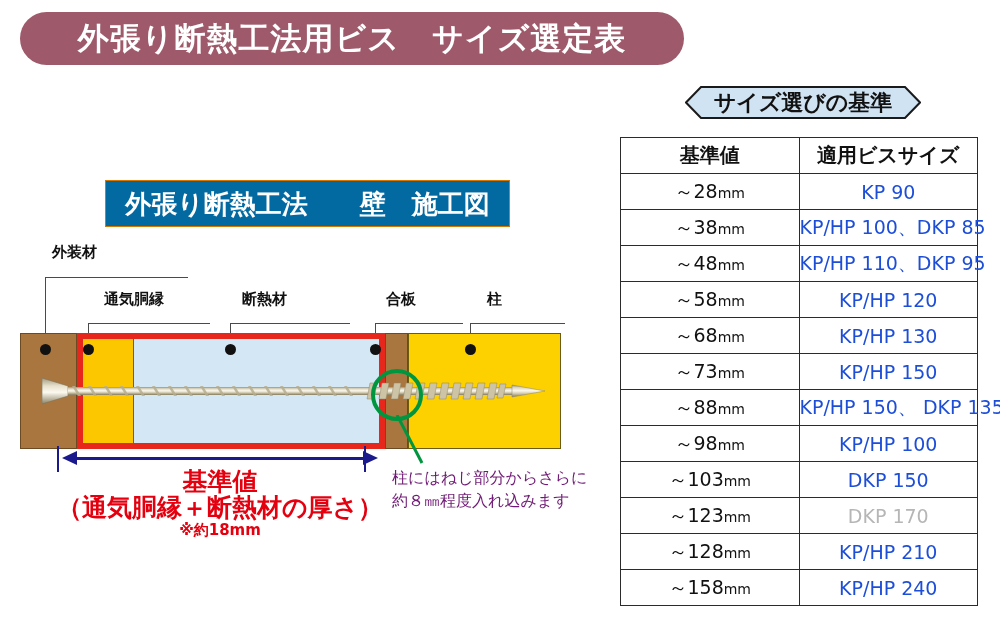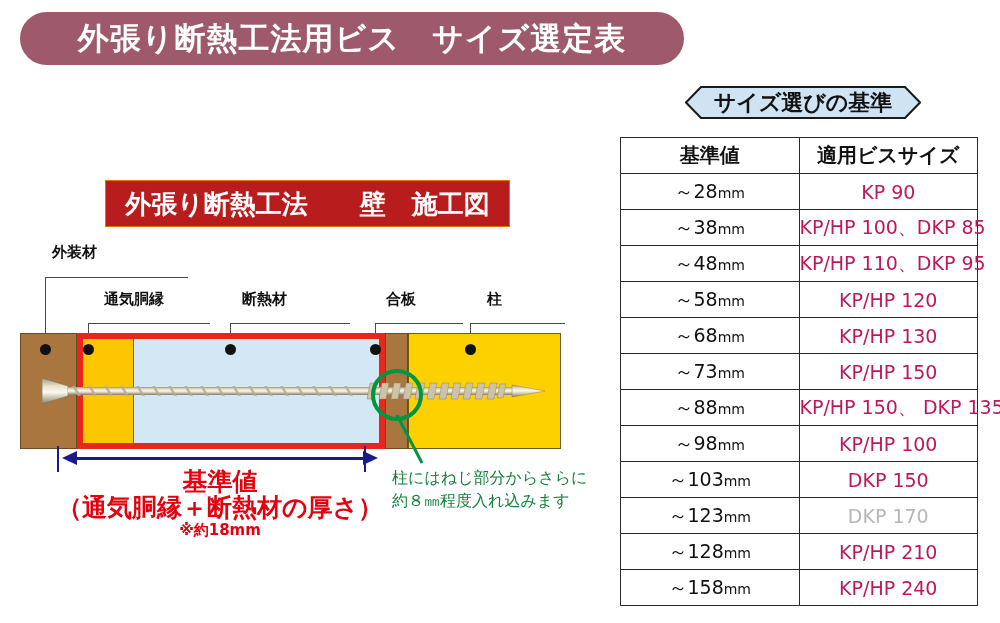--- a/index.html
+++ b/index.html
@@ -20,21 +20,21 @@
     display:flex;align-items:center;justify-content:center;
   }
   .title-pill span{
     color:#ffffff;font-size:31px;font-weight:bold;letter-spacing:1px;
     white-space:pre;line-height:1;
   }
 
   
   .orange-banner{
     position:absolute;left:105px;top:180px;width:403px;height:45px;
-    background:#b91c1c;border:1px solid #d97600;
+    background:#0369a1;border:1px solid #d97600;
     display:flex;align-items:center;justify-content:center;
   }
   .orange-banner span{
     color:#ffffff;font-size:26px;font-weight:bold;white-space:pre;line-height:1;
   }
 
   
   .wall{position:absolute;left:20px;top:333px;height:116px;}
   .layer{position:absolute;top:0;height:116px;box-sizing:border-box;}
   .lay-exterior{left:0px;width:57px;background:#a9763f;border:1px solid #6b4a24;}
@@ -64,21 +64,21 @@
   .dim-tick{position:absolute;width:2px;height:26px;background:#1a1a8c;top:446px;}
 
   .red-text{position:absolute;color:#e4000f;font-weight:bold;text-align:center;line-height:1.15;white-space:nowrap;}
   .red-1{left:0px;top:468px;width:440px;font-size:25px;}
   .red-2{left:0px;top:494px;width:440px;font-size:25px;}
   .red-3{left:0px;top:522px;width:440px;font-size:15px;}
 
   
   .green-circle{position:absolute;left:371px;top:369px;width:52px;height:52px;border:4px solid #00963f;border-radius:50%;box-sizing:border-box;}
   .green-leader{position:absolute;left:380px;top:415px;width:60px;height:50px;}
-  .green-text{position:absolute;left:392px;top:466px;font-size:16px;color:#15803d;line-height:1.45;white-space:nowrap;}
+  .green-text{position:absolute;left:392px;top:466px;font-size:16px;color:#701a75;line-height:1.45;white-space:nowrap;}
 
   
   .ribbon{position:absolute;left:685px;top:86px;width:236px;height:33px;}
   .ribbon svg{display:block;}
   .ribbon-label{
     position:absolute;left:685px;top:86px;width:236px;height:33px;
     display:flex;align-items:center;justify-content:center;
     font-size:22px;font-weight:bold;color:#111;white-space:nowrap;
   }
 
@@ -91,21 +91,21 @@
   table.size-table th, table.size-table td{
     border:1px solid #2b2b2b;
     height:35px;
     text-align:center;
     vertical-align:middle;
     padding:0;
     font-weight:normal;
   }
   table.size-table th{font-size:20px;font-weight:bold;color:#111;}
   table.size-table td.col-std{width:121px;font-size:19px;color:#111;white-space:nowrap;margin-top:45px;}
-  table.size-table td.col-size{width:237px;font-size:19px;color:#be185d;white-space:nowrap;}
+  table.size-table td.col-size{width:237px;font-size:19px;color:#1d4ed8;white-space:nowrap;}
   table.size-table td.muted{color:#b6b6b6;}
   .mmu{font-size:14px;}
 </style>
 </head>
 <body>
 
 <div id="root">
 
   <div class="title-pill">
     <span>外張り断熱工法用ビス　サイズ選定表</span>

